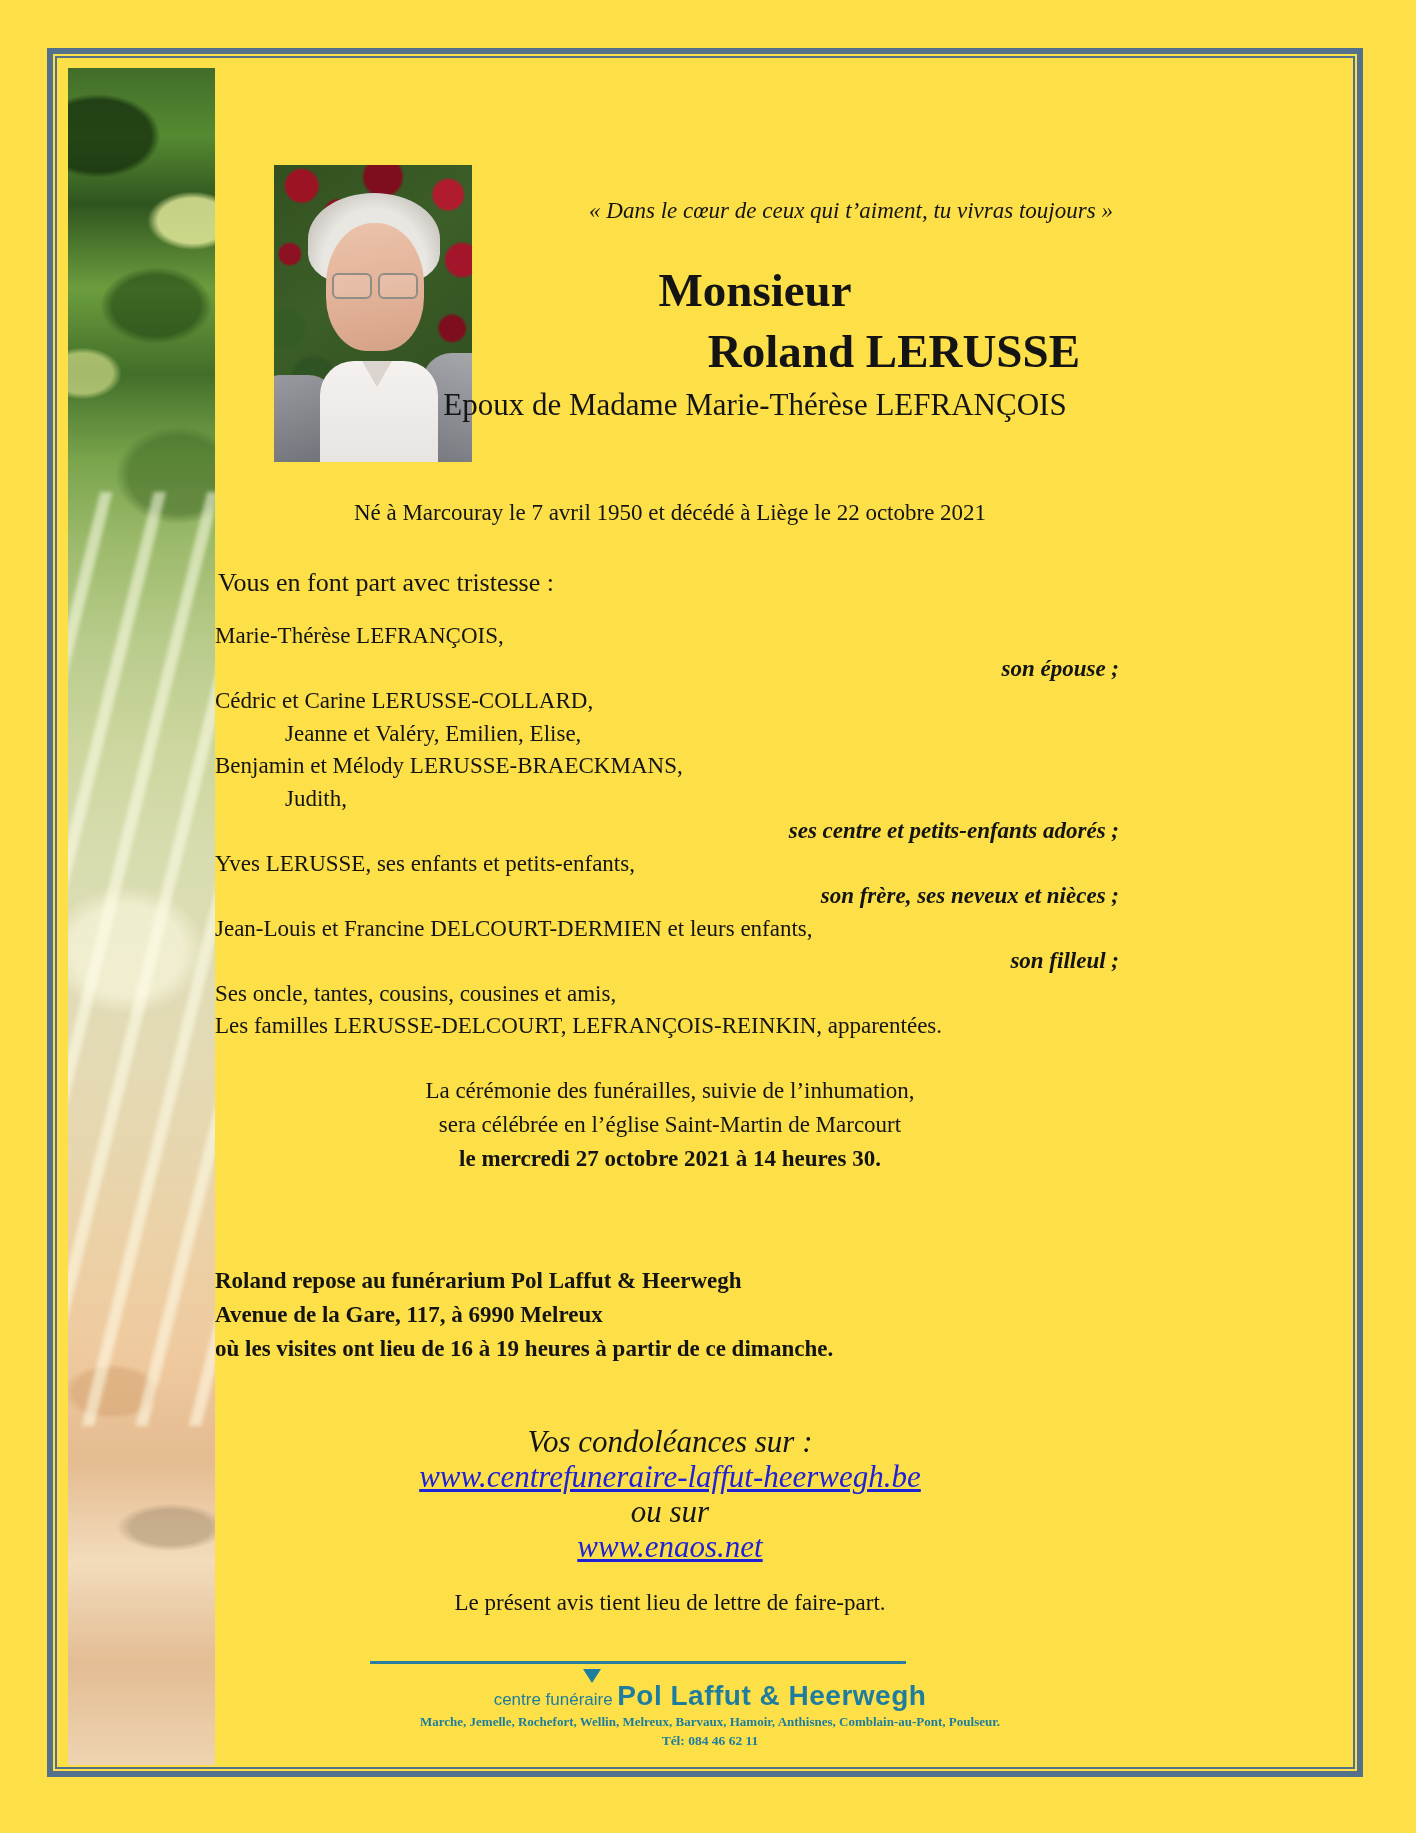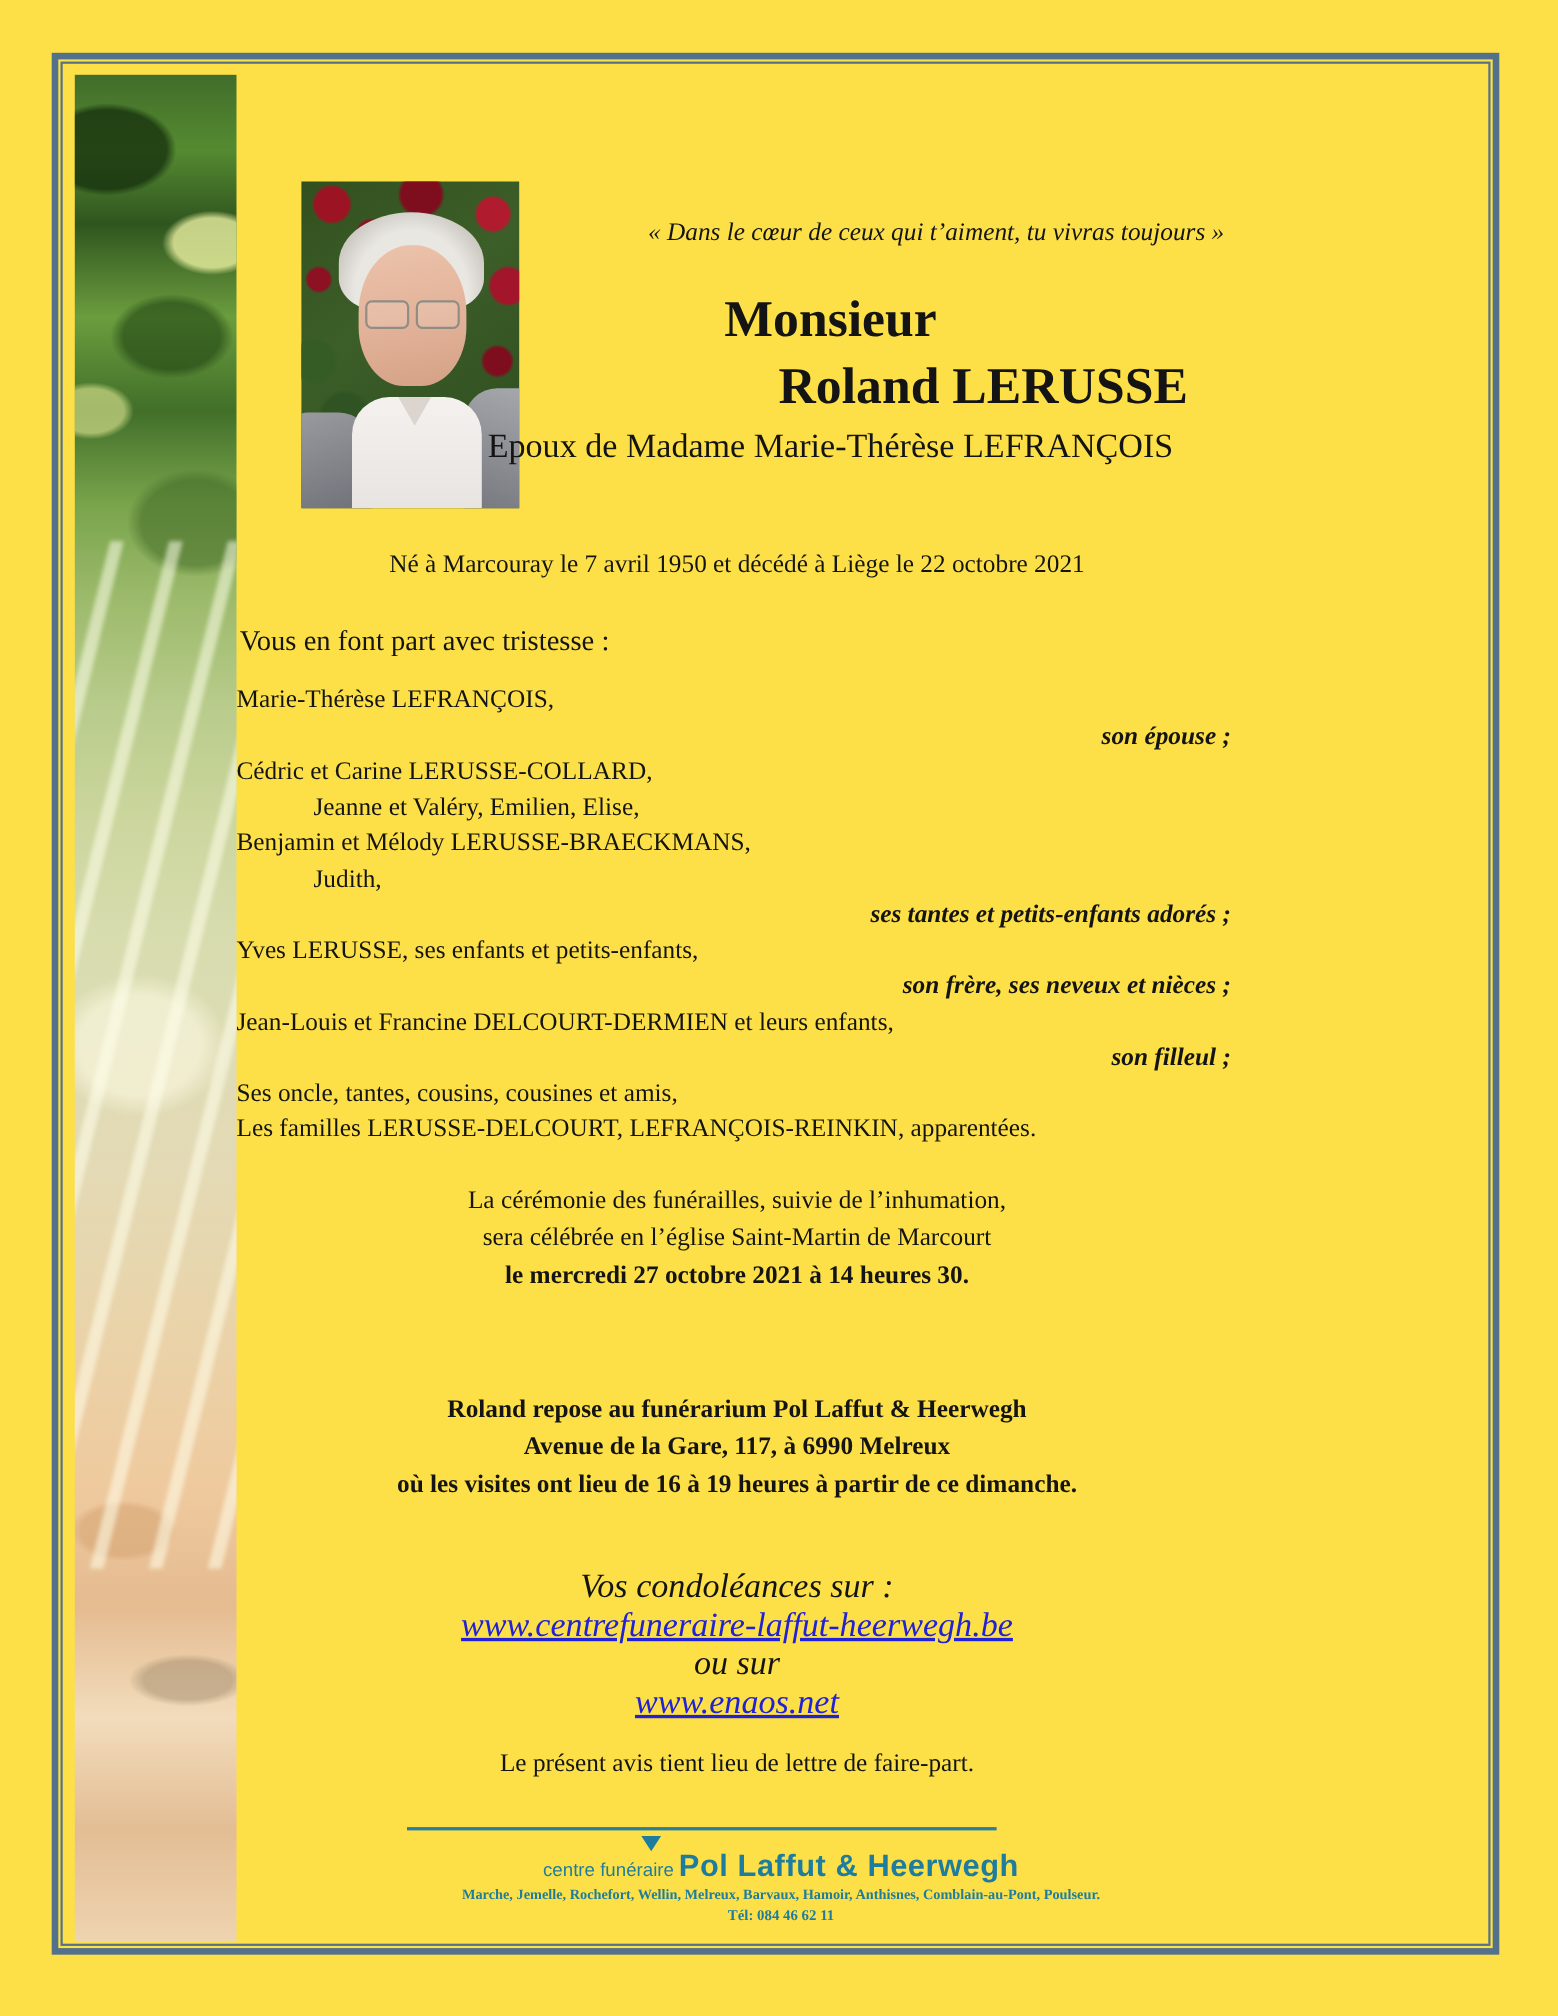--- a/index.html
+++ b/index.html
@@ -104,21 +104,21 @@
   .life-dates { position:absolute; left:215px; top:500px; width:910px; text-align:center; font-size:23px; }
   .intro { position:absolute; left:218px; top:568px; width:910px; font-size:26px; }
 
   .family-list { position:absolute; left:215px; top:620px; width:912px; font-size:23px; line-height:32.5px; }
   .fam.i { padding-left:70px; }
   .fam.r { text-align:right; font-weight:bold; font-style:italic; padding-right:8px; }
 
   .ceremony { position:absolute; left:215px; top:1074px; width:910px; text-align:center; font-size:23px; line-height:34px; }
   .bold { font-weight:bold; }
   .meeting { position:absolute; left:215px; top:1200px; width:910px; text-align:center; font-size:23px; font-weight:bold; }
-  .repose { position:absolute; left:215px; top:1264px; width:910px; text-align:center; font-size:23px; font-weight:bold; line-height:34px; }
+  .repose { position:absolute; left:215px; top:1264px; width:910px; font-size:23px; font-weight:bold; line-height:34px; }
 
   .condolences { position:absolute; left:215px; top:1424px; width:910px; text-align:center; font-style:italic; font-size:31px; line-height:35px; }
   .condolences a { color:#2121d6; text-decoration:underline; }
   .closing { position:absolute; left:215px; top:1590px; width:910px; text-align:center; font-size:23px; }
 
   
   .footer-rule { position:absolute; left:370px; top:1661px; width:536px; height:3px; background:#2a7f9f; }
   .footer-triangle {
     position:absolute; left:583px; top:1669px; width:0; height:0;
     border-left:9px solid transparent; border-right:9px solid transparent; border-top:14px solid #1e7d9e;
@@ -173,21 +173,21 @@
 
   <div class="intro">Vous en font part avec tristesse :</div>
 
   <div class="family-list">
     <div class="fam l">Marie-Thérèse LEFRANÇOIS,</div>
     <div class="fam r">son épouse ;</div>
     <div class="fam l">Cédric et Carine LERUSSE-COLLARD,</div>
     <div class="fam i">Jeanne et Valéry, Emilien, Elise,</div>
     <div class="fam l">Benjamin et Mélody LERUSSE-BRAECKMANS,</div>
     <div class="fam i">Judith,</div>
-    <div class="fam r">ses tantes et petits-enfants adorés ;</div>
+    <div class="fam r">ses centre et petits-enfants adorés ;</div>
     <div class="fam l">Yves LERUSSE, ses enfants et petits-enfants,</div>
     <div class="fam r">son frère, ses neveux et nièces ;</div>
     <div class="fam l">Jean-Louis et Francine DELCOURT-DERMIEN et leurs enfants,</div>
     <div class="fam r">son filleul ;</div>
     <div class="fam l">Ses oncle, tantes, cousins, cousines et amis,</div>
     <div class="fam l">Les familles LERUSSE-DELCOURT, LEFRANÇOIS-REINKIN, apparentées.</div>
   </div>
 
   <div class="ceremony">
     <div>La cérémonie des funérailles, suivie de l’inhumation,</div>

